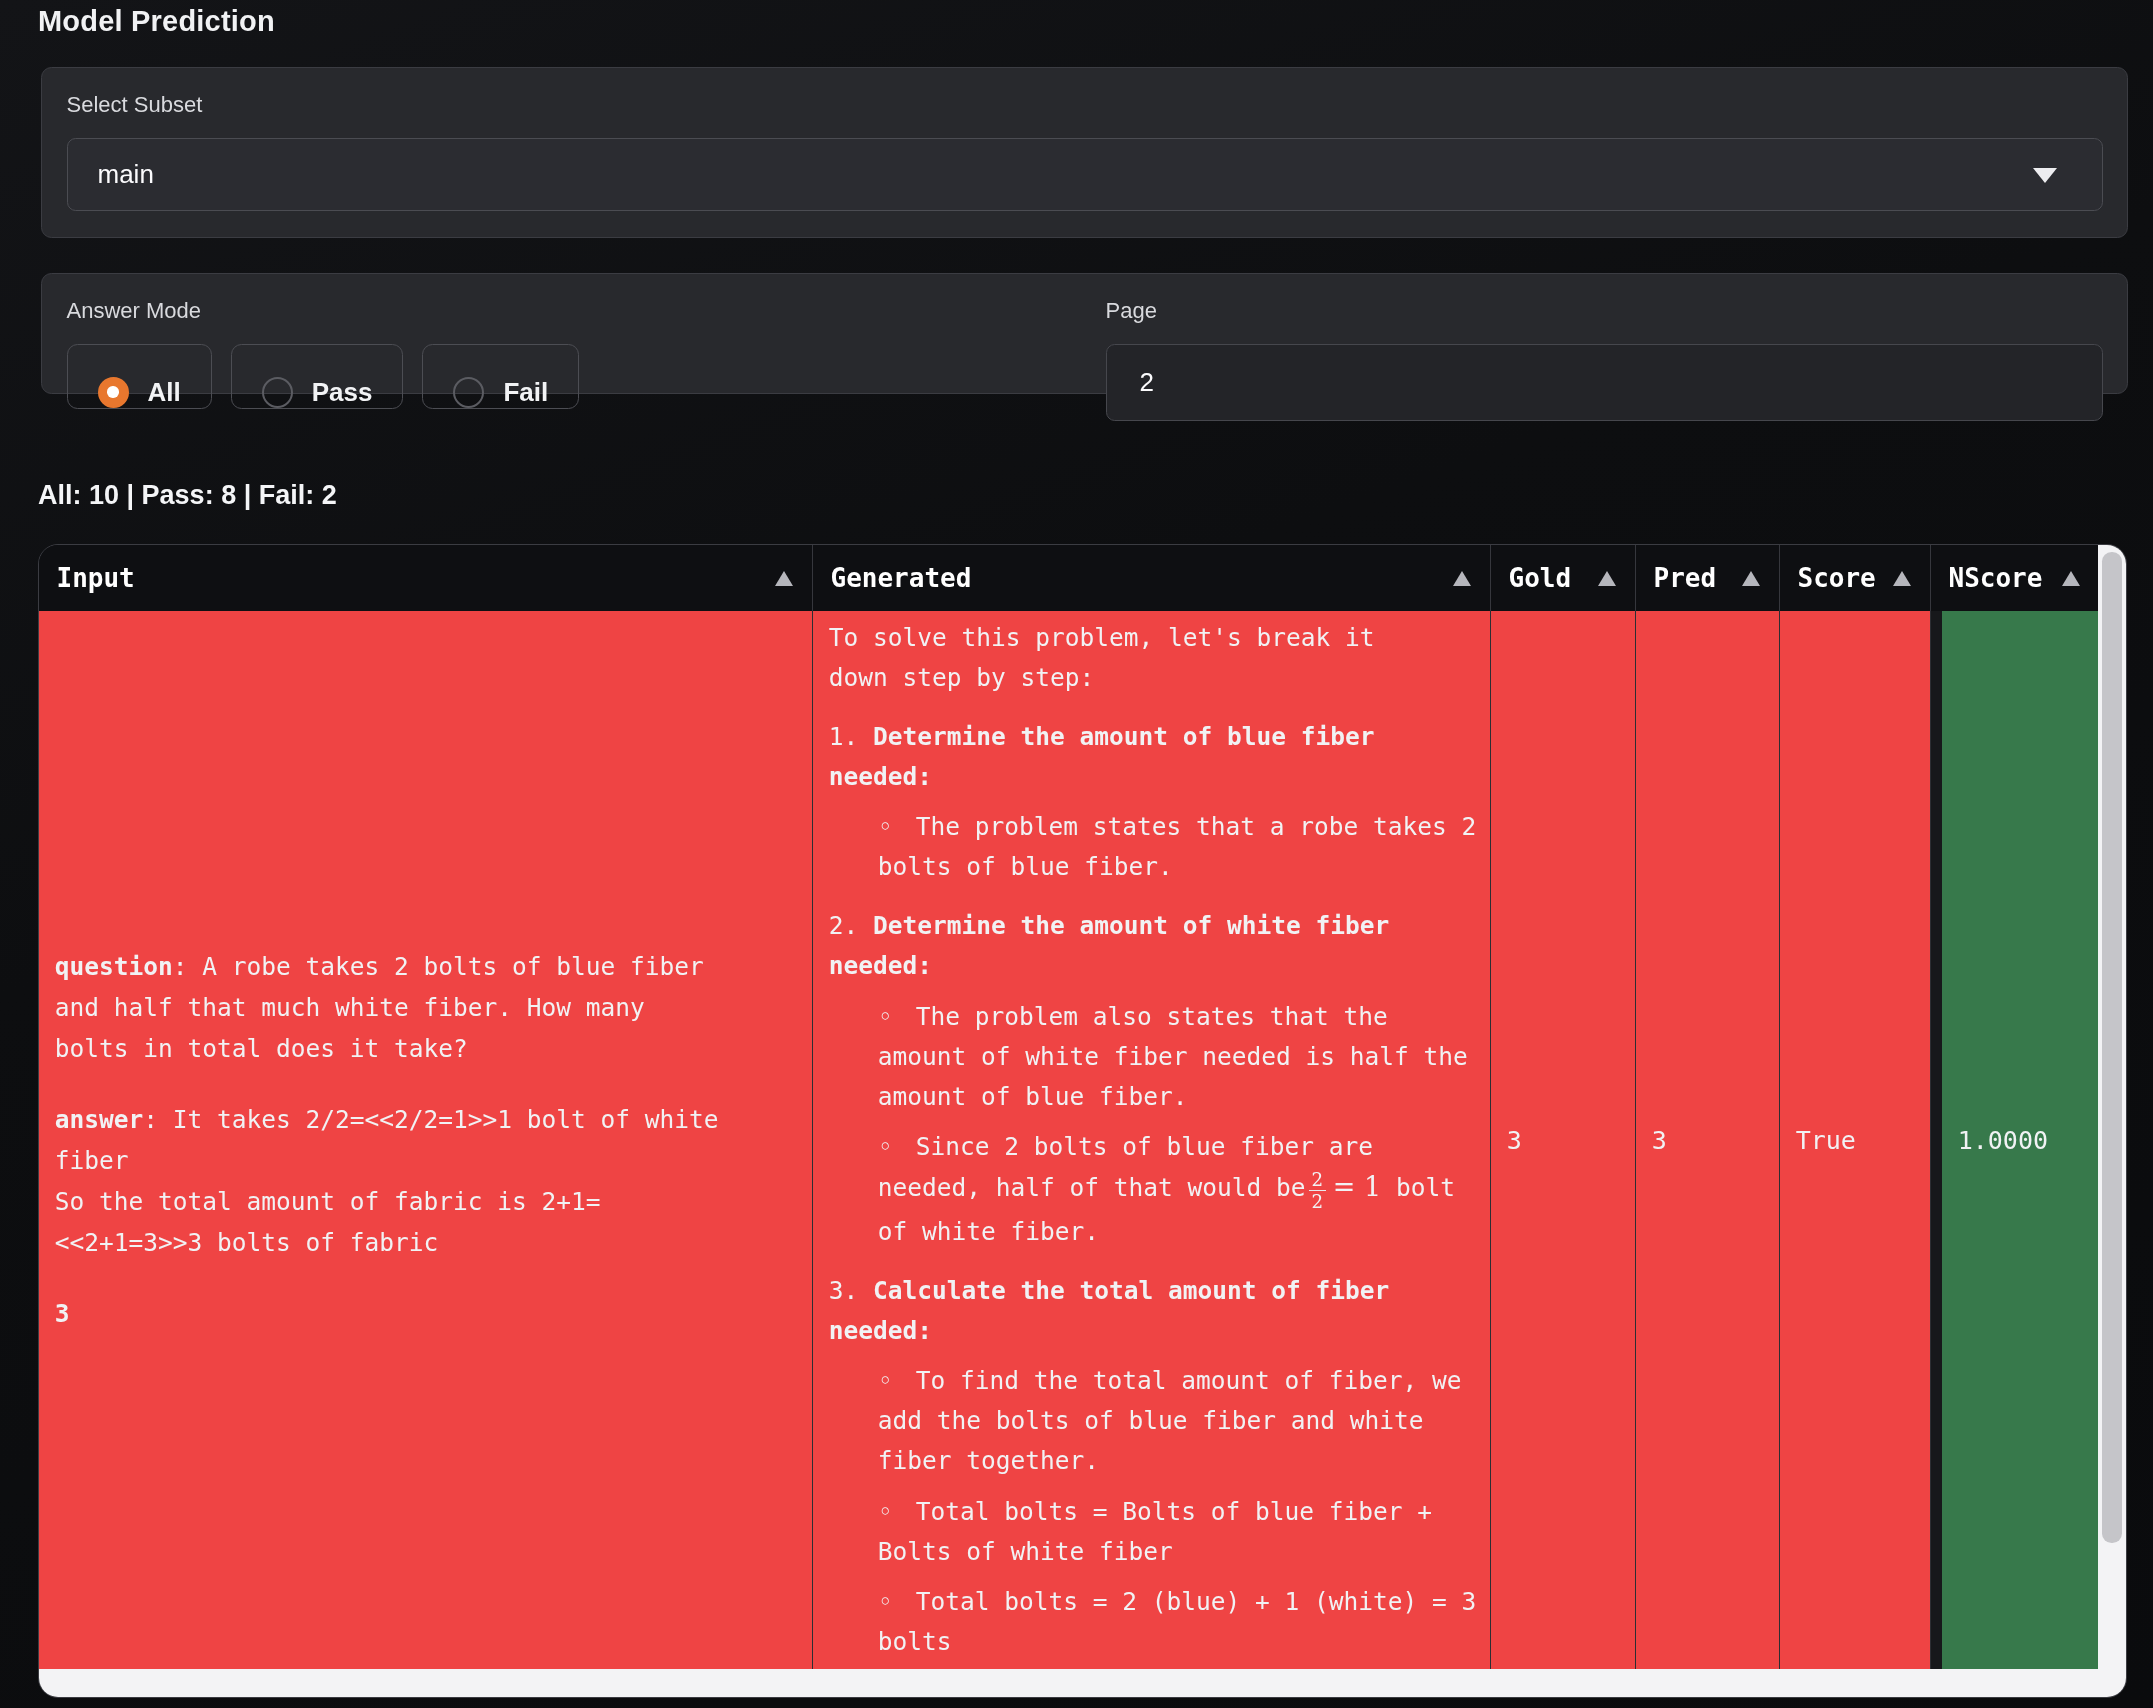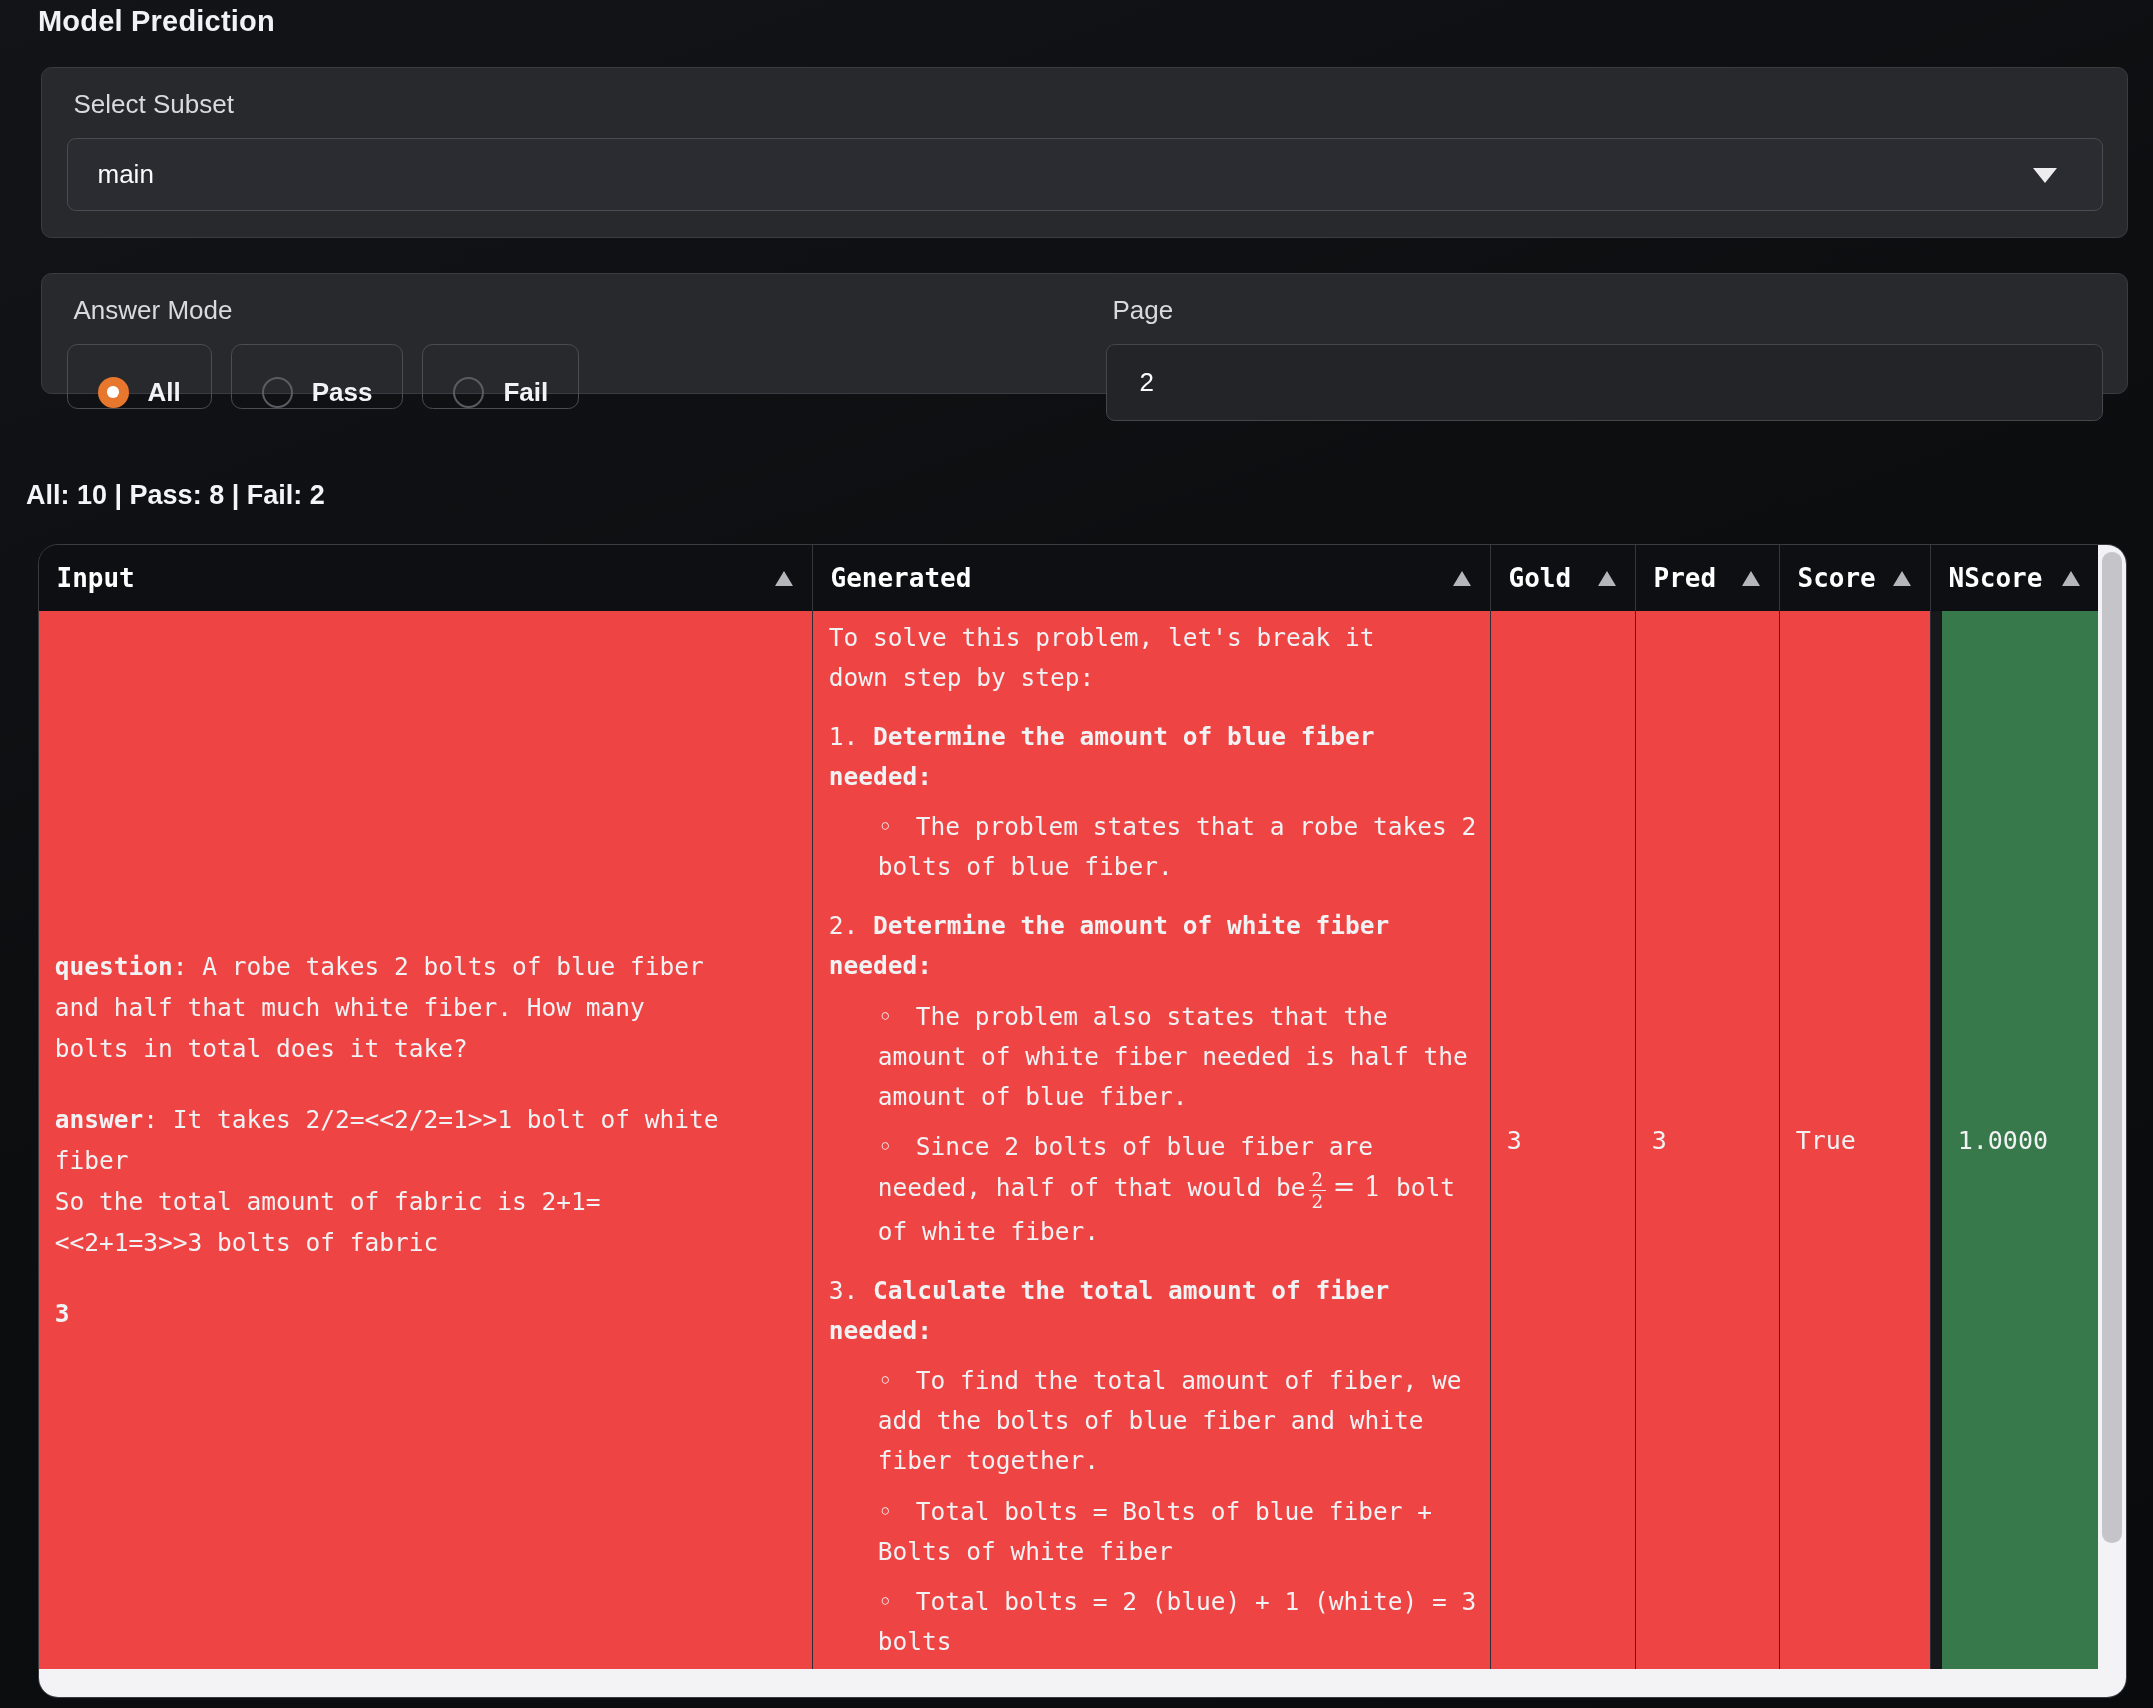--- a/index.html
+++ b/index.html
@@ -11,21 +11,21 @@
 
   .page-title { position:absolute; left:38px; top:5.2px; font-size:29px; font-weight:700;
                 color:#f1f2f4; letter-spacing:0.2px; }
 
   .panel { position:absolute; background:#28292d; border:1.3px solid #3b3c42;
            border-radius:10.5px; padding:21px 24.5px; }
   .panel-1 { left:41px; top:67px; width:2087px; height:171px; }
   .panel-2 { left:41px; top:273px; width:2087px; height:121px; display:flex; gap:42px; }
   .panel-2 .col { flex:1 1 0; }
 
-  .field-label { font-size:26px; color:#d9dade; line-height:31px;margin-left:7px; }
+  .field-label { font-size:22px; color:#d9dade; line-height:31px; }
 
   .dropdown { margin-top:17.5px; height:73px; background:#2b2c31; border:1.3px solid #4b4c52;
               border-radius:8.7px; display:flex; align-items:center; padding:0 30px;
               position:relative; cursor:pointer; }
   .dropdown-value { font-size:26px; color:#fbfbfd; }
   .dd-arrow { position:absolute; right:45px; top:50%; margin-top:-6.1px; width:0; height:0;
               border-left:12.2px solid transparent; border-right:12.2px solid transparent;
               border-top:15px solid #ededf0; }
 
   .radio-row { margin-top:17.5px; display:flex; gap:19px; }
@@ -35,21 +35,21 @@
                   position:relative; flex:none; }
   .radio-circle.on { background:#e8772e; border-color:#e8772e; }
   .radio-circle.on::after { content:""; position:absolute; left:50%; top:50%; width:11.4px;
                   height:11.4px; margin:-5.7px 0 0 -5.7px; border-radius:50%; background:#ffffff; }
   .radio-label { font-size:26px; font-weight:600; color:#f2f3f5; }
 
   .text-input { margin-top:17.5px; height:77px; background:#232428; border:1.3px solid #46474d;
                 border-radius:8.7px; display:flex; align-items:center; padding:0 33px; }
   .text-input span { font-size:26px; color:#fbfbfd; }
 
-  .summary-line { position:absolute; left:26px; top:480px; font-size:27px; font-weight:700;
+  .summary-line { position:absolute; left:38px; top:480px; font-size:27px; font-weight:700;
                   color:#f4f5f7; }
 
   
   .mono { font-family:"DejaVu Sans Mono","Liberation Mono",monospace; }
   .df { position:absolute; left:38px; top:544px; width:2089px; height:1154px;
         border:1.3px solid #3b3c42; border-radius:20px; background:#17181b; overflow:hidden; }
   .grid { position:absolute; left:0; top:0; right:28px; bottom:28px;
           display:grid; grid-template-columns:774px 678px 145px 144px 151px 169px;
           grid-template-rows:66px 1fr; }
   .th { background:#0e0f12; border-right:1.3px solid #36373d; display:flex;

